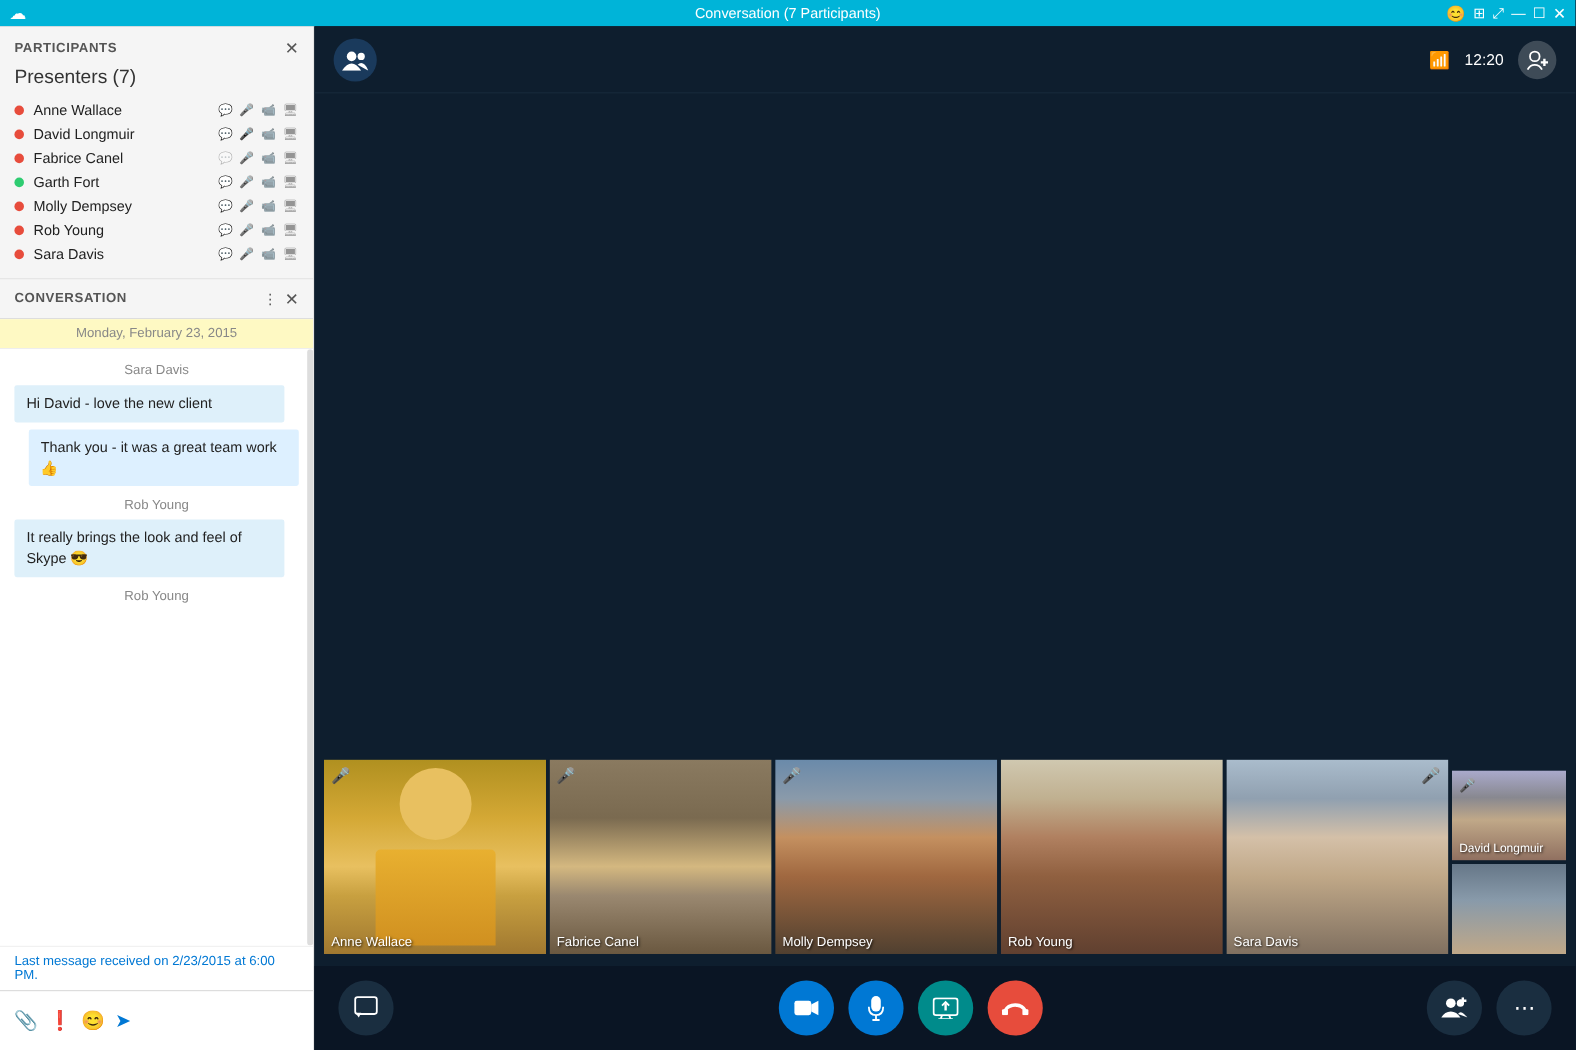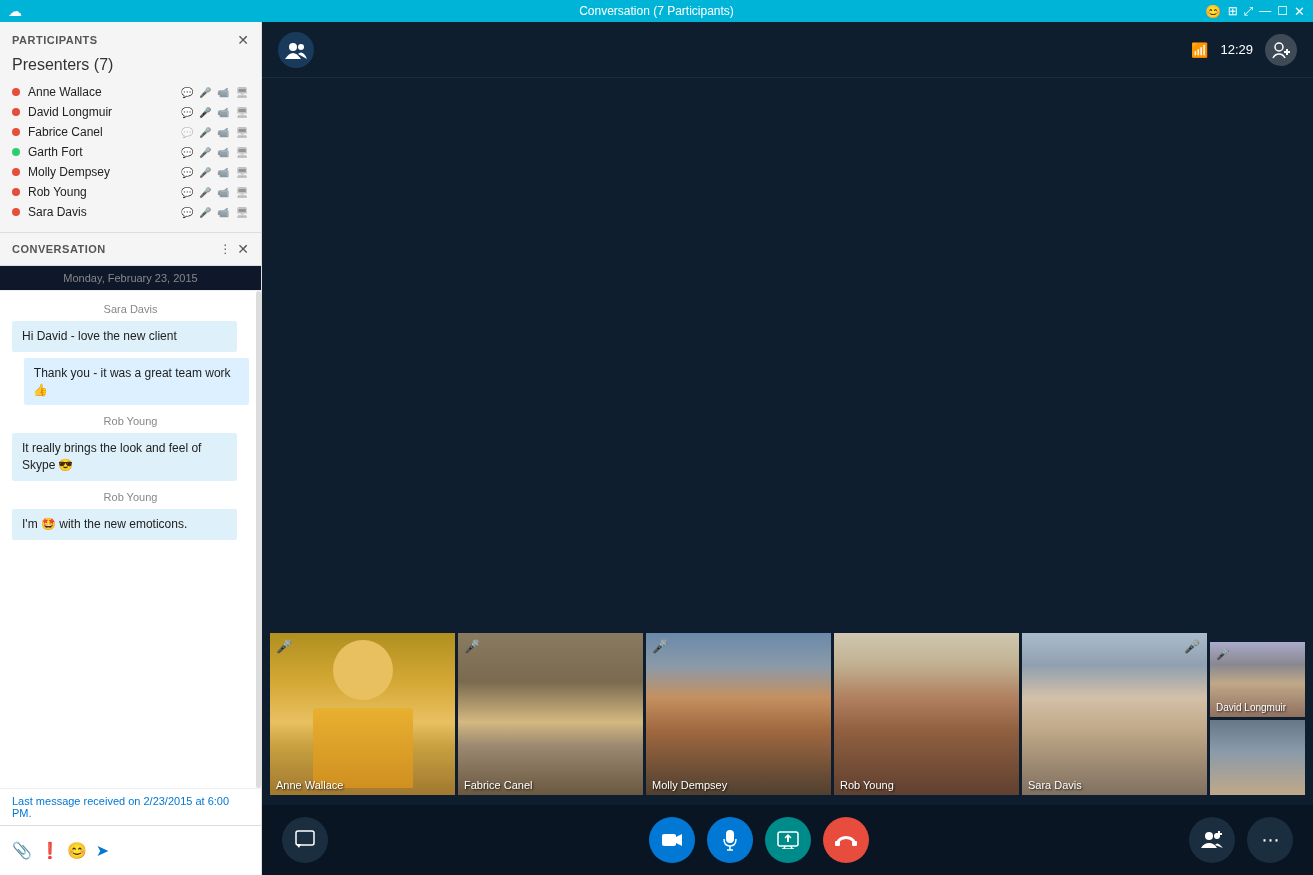--- a/index.html
+++ b/index.html
@@ -122,21 +122,21 @@
     }
     .conv-header {
       display: flex;
       justify-content: space-between;
       align-items: center;
       padding: 8px 12px;
       border-bottom: 1px solid #ddd;
       background: #f5f5f5;
     }
     .conv-title { font-size: 11px; font-weight: bold; color: #555; text-transform: uppercase; letter-spacing: 0.5px; }
-    .conv-date { font-size: 11px; color: #888; text-align: center; padding: 6px 12px; border-bottom: 1px solid #eee; background: #0f172a; }
+    .conv-date { font-size: 11px; color: #888; text-align: center; padding: 6px 12px; border-bottom: 1px solid #eee; background: #fef9c3; }
 
     .messages-area {
       flex: 1;
       overflow-y: auto;
       padding: 8px 12px;
       background: white;
       display: flex;
       flex-direction: column;
       gap: 6px;
     }
@@ -428,21 +428,20 @@
       <div class="messages-area" style="position:relative;">
 
         <div class="message-sender">Sara Davis</div>
         <div class="message-bubble">Hi David - love the new client</div>
 
         <div class="message-bubble own">Thank you - it was a great team work 👍</div>
 
         <div class="message-sender">Rob Young</div>
         <div class="message-bubble">It really brings the look and feel of Skype 😎</div>
         <div class="message-sender">Rob Young</div>
-        <div class="message-bubble">I'm 🤩 with the new emoticons.</div>
 
         <div style="position:absolute;right:0;top:0;bottom:0;width:5px;background:#ddd;border-radius:3px;"></div>
       </div>
 
       <div class="last-message-info">Last message received on 2/23/2015 at 6:00 PM.</div>
 
       <div class="chat-input-area">
         <span class="chat-input-icon">📎</span>
         <span class="chat-input-icon" style="color:#e74c3c;">❗</span>
         <span class="chat-input-icon">😊</span>
@@ -457,21 +456,21 @@
       <div class="participants-icon">
         <svg width="22" height="18" viewBox="0 0 22 18" fill="white">
           <circle cx="8" cy="6" r="4"></circle>
           <circle cx="16" cy="6" r="3"></circle>
           <path d="M0 18 Q4 12 8 12 Q12 12 16 18"></path>
           <path d="M13 13 Q16 10 19 13 Q21 15 22 18"></path>
         </svg>
       </div>
       <div class="header-right">
         <span class="signal-bars">📶</span>
-        <span class="time-display">12:29</span>
+        <span class="time-display">12:20</span>
         <button class="add-person-btn">
           <svg width="18" height="18" viewBox="0 0 18 18" fill="white">
             <circle cx="7" cy="6" r="4" fill="none" stroke="white" stroke-width="1.5"></circle>
             <path d="M1 17 Q3 13 7 13 Q11 13 13 17" fill="none" stroke="white" stroke-width="1.5"></path>
             <line x1="15" y1="8" x2="15" y2="14" stroke="white" stroke-width="2"></line>
             <line x1="12" y1="11" x2="18" y2="11" stroke="white" stroke-width="2"></line>
           </svg>
         </button>
       </div>
     </div>

